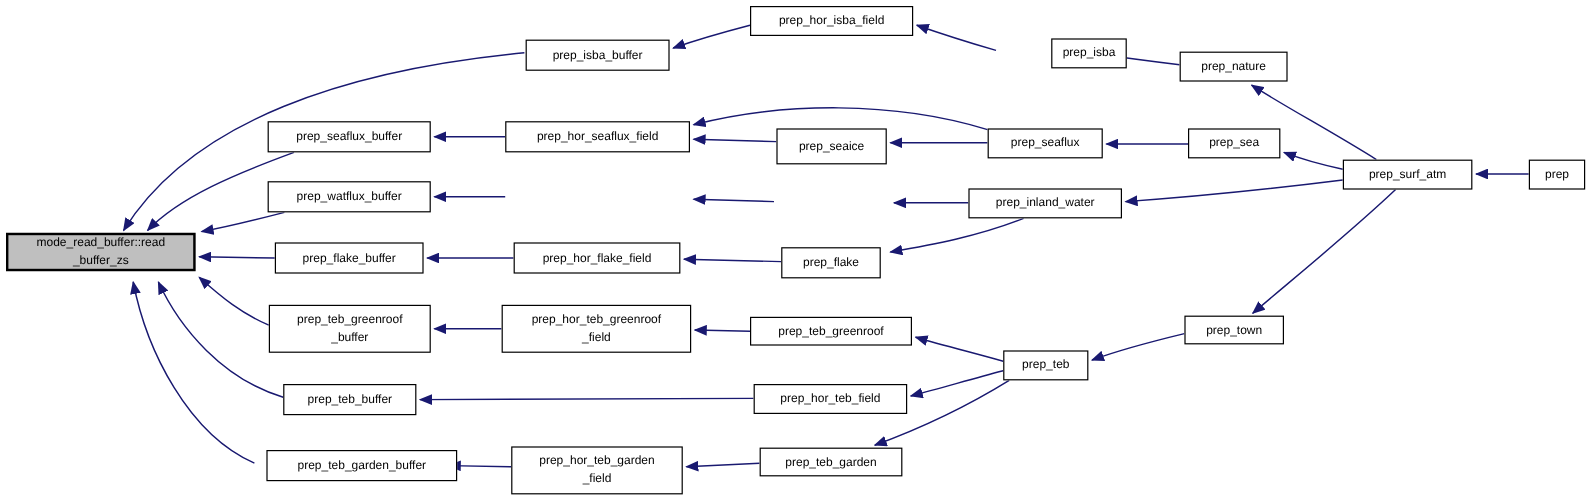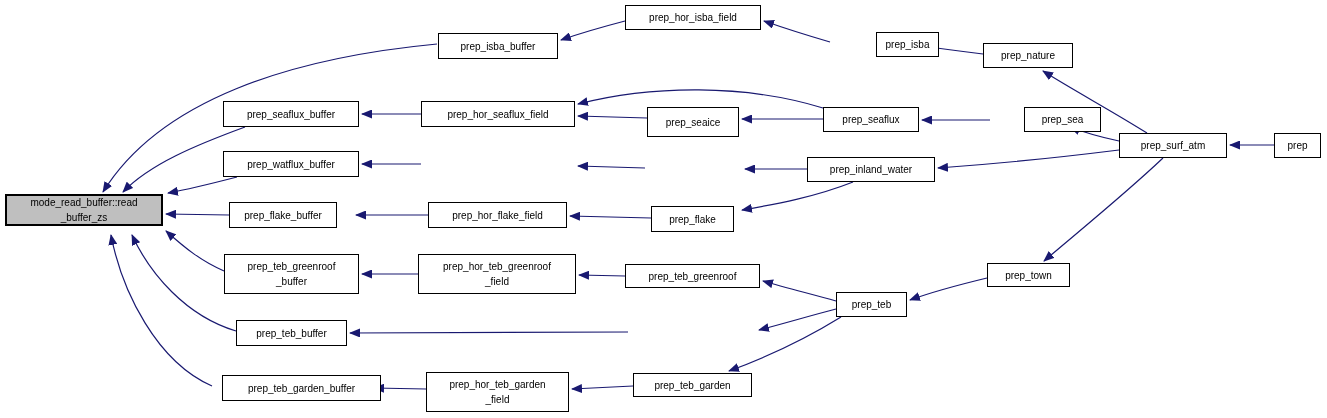--- a/index.html
+++ b/index.html
@@ -84,39 +84,40 @@
     <path class="edge" marker-end="url(#arrow)" d="M1163,158 C1125,194 1078,232 1044,261"></path>
     <path class="edge" marker-end="url(#arrow)" d="M987,278 C958,285 932,292 910,300"></path>
     <path class="edge" marker-end="url(#arrow)" d="M1274,145 L1230,145"></path>
   </svg>
 
   <div class="node highlight" style="left:5px;top:194px;width:158px;height:32px">mode_read_buffer::read
 _buffer_zs</div>
   <div class="node" style="left:438px;top:33px;width:120px;height:26px">prep_isba_buffer</div>
   <div class="node" style="left:223px;top:101px;width:136px;height:26px">prep_seaflux_buffer</div>
   <div class="node" style="left:223px;top:151px;width:136px;height:26px">prep_watflux_buffer</div>
-  <div class="node" style="left:229px;top:202px;width:108px;height:26px">prep_flake_buffer</div>
+  <div class="node" style="left:229px;top:202px;width:124px;height:26px">prep_flake_buffer</div>
   <div class="node" style="left:224px;top:254px;width:135px;height:40px">prep_teb_greenroof
 _buffer</div>
   <div class="node" style="left:236px;top:320px;width:111px;height:26px">prep_teb_buffer</div>
   <div class="node" style="left:222px;top:375px;width:159px;height:26px">prep_teb_garden_buffer</div>
   <div class="node" style="left:625px;top:5px;width:136px;height:25px">prep_hor_isba_field</div>
   <div class="node" style="left:421px;top:101px;width:154px;height:26px">prep_hor_seaflux_field</div>
   <div class="node" style="left:428px;top:202px;width:139px;height:26px">prep_hor_flake_field</div>
   <div class="node" style="left:418px;top:254px;width:158px;height:40px">prep_hor_teb_greenroof
 _field</div>
+  <div class="node" style="left:628px;top:320px;width:128px;height:25px">prep_hor_teb_field</div>
   <div class="node" style="left:426px;top:372px;width:143px;height:40px">prep_hor_teb_garden
 _field</div>
   <div class="node" style="left:876px;top:32px;width:63px;height:25px">prep_isba</div>
   <div class="node" style="left:647px;top:107px;width:92px;height:30px">prep_seaice</div>
   <div class="node" style="left:823px;top:107px;width:96px;height:25px">prep_seaflux</div>
   <div class="node" style="left:807px;top:157px;width:128px;height:25px">prep_inland_water</div>
   <div class="node" style="left:651px;top:206px;width:83px;height:26px">prep_flake</div>
   <div class="node" style="left:625px;top:264px;width:135px;height:24px">prep_teb_greenroof</div>
   <div class="node" style="left:983px;top:43px;width:90px;height:25px">prep_nature</div>
   <div class="node" style="left:633px;top:373px;width:119px;height:24px">prep_teb_garden</div>
-  <div class="node" style="left:1024px;top:107px;width:77px;height:25px">prep_sea</div>
+  <div class="node" style="left:990px;top:107px;width:77px;height:25px">prep_sea</div>
   <div class="node" style="left:836px;top:292px;width:71px;height:25px">prep_teb</div>
   <div class="node" style="left:987px;top:263px;width:83px;height:24px">prep_town</div>
   <div class="node" style="left:1119px;top:133px;width:108px;height:25px">prep_surf_atm</div>
   <div class="node" style="left:1274px;top:133px;width:47px;height:25px">prep</div>
 
 </div>
 
 </body></html>

